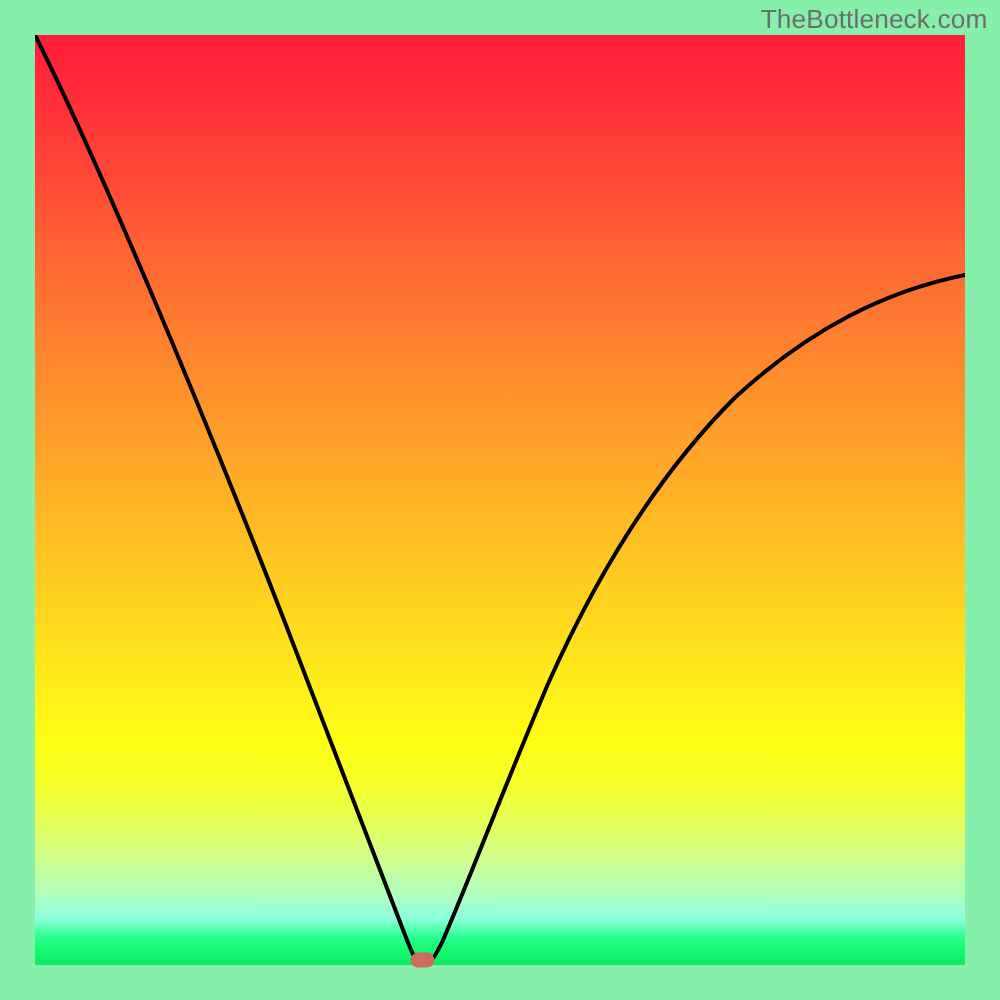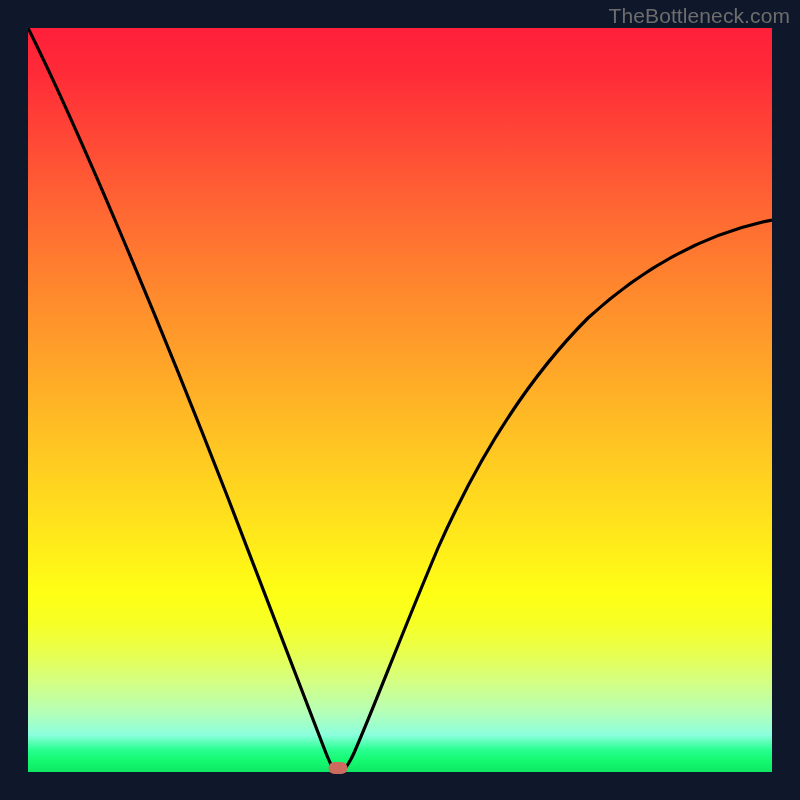--- a/index.html
+++ b/index.html
@@ -8,21 +8,21 @@
     width: 800px;
     height: 800px;
     overflow: hidden;
     background: #000;
     font-family: Arial, Helvetica, sans-serif;
   }
   .wrapper {
     position: relative;
     width: 800px;
     height: 800px;
-    background: #0f172a;
+    background: #86efac;
   }
   .plot-area {
     position: absolute;
     left: 28px;
     top: 28px;
     width: 744px;
     height: 744px;
     background: linear-gradient(to bottom,
       #ff1f3a 0%,
       #ff2b38 6%,

